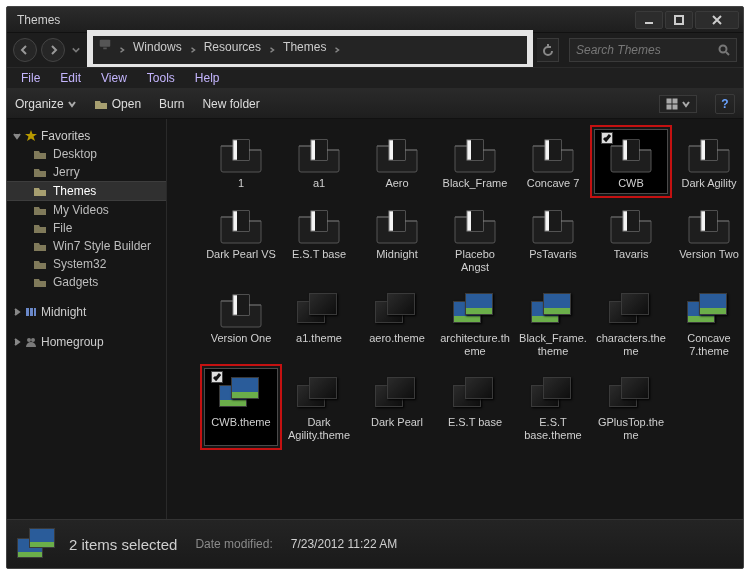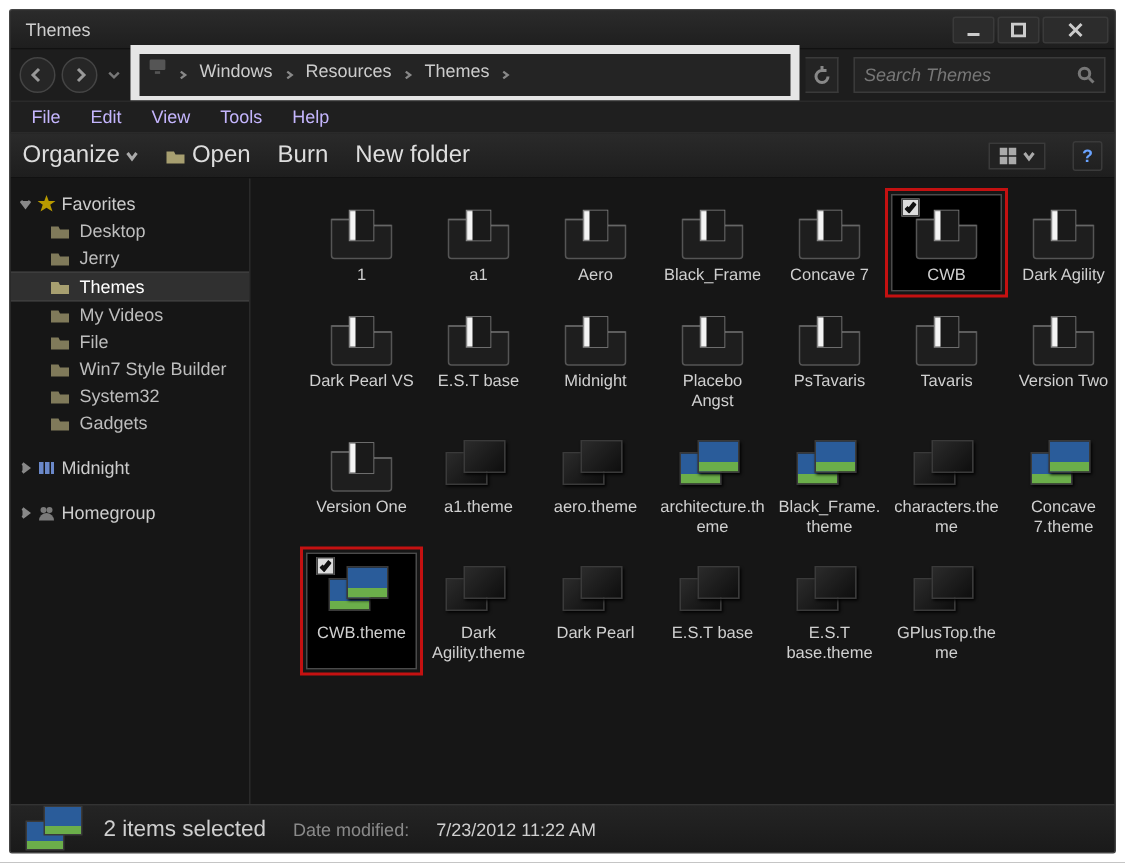--- a/index.html
+++ b/index.html
@@ -30,21 +30,21 @@
 .searchbox { width: 168px; height: 24px; background: #242424; border: 1px solid #3a3a3a; display: flex; align-items: center; padding: 0 6px; gap: 20px; margin-left: 6px; }
 .searchbox .ph { color: #777; font-size: 12px; font-style: italic; flex: 1; }
 .searchbox svg { width: 12px; height: 12px; stroke: #777; stroke-width: 2; fill: none; }
 
 
 .menubar { height: 22px; background: #1f1f1f; border-top: 1px solid #2a2a2a; border-bottom: 1px solid #2a2a2a; display: flex; align-items: center; padding: 0 4px; }
 .menubar span { color: #c4b5fd; font-size: 12px; padding: 3px 10px; cursor: pointer; }
 
 
 .cmdbar { height: 30px; background: linear-gradient(#2a2a2a,#1e1e1e); border-bottom: 1px solid #111; display: flex; align-items: center; padding: 0 8px; gap: 18px; }
-.cmdbar .grp { display: flex; align-items: center; gap: 4px; color: #ddd; font-size: 16px; cursor: pointer; }
+.cmdbar .grp { display: flex; align-items: center; gap: 4px; color: #ddd; font-size: 12px; cursor: pointer; }
 .cmdbar svg.ico { width: 14px; height: 14px; stroke: #aaa; fill: #aaa; }
 .cmdbar svg.drop { width: 8px; height: 8px; stroke: #aaa; stroke-width: 2; fill: none; }
 .cmdbar .spacer { flex: 1; }
 .viewbtn { display: flex; align-items: center; gap: 4px; background: #222; border: 1px solid #3a3a3a; padding: 2px 6px; cursor: pointer; }
 .viewbtn svg { width: 12px; height: 12px; fill: #aaa; stroke: #aaa; }
 .helpbtn { width: 20px; height: 20px; border: 1px solid #3a3a3a; border-radius: 2px; display: flex; align-items: center; justify-content: center; color: #6aa3ff; font-size: 12px; font-weight: bold; cursor: pointer; }
 
 
 .body { flex: 1; display: flex; min-height: 0; background: #161616; gap: 27px; }
 .sidebar { width: 160px; border-right: 1px solid #2a2a2a; padding: 8px 0 0 0; overflow: hidden; }
@@ -69,21 +69,21 @@
 
 
 .fold-svg { width: 48px; height: 40px; }
 .theme-thumb { width: 48px; height: 36px; position: relative; }
 .theme-thumb .pane { position: absolute; width: 28px; height: 22px; border: 1px solid #3a3a3a; background: linear-gradient(135deg,#2b2b2b,#0e0e0e); box-shadow: 1px 1px 2px #000; }
 .theme-thumb .pane.p1 { left: 2px; top: 10px; }
 .theme-thumb .pane.p2 { left: 14px; top: 2px; }
 .theme-thumb.blue .pane { background: linear-gradient(180deg,#2a5c9a 70%,#6bae4a 70%); }
 
 
-.status { height: 32px; background: linear-gradient(#242424,#1a1a1a); border-top: 1px solid #333; display: flex; align-items: center; padding: 0 10px; gap: 12px; color: #cfcfcf; font-size: 13px; overflow: hidden; }
+.status { height: 49px; background: linear-gradient(#242424,#1a1a1a); border-top: 1px solid #333; display: flex; align-items: center; padding: 0 10px; gap: 12px; color: #cfcfcf; font-size: 13px; overflow: hidden; }
 .status .sthumb { width: 40px; height: 32px; position: relative; }
 .status .sthumb .pane { position: absolute; width: 26px; height: 20px; border: 1px solid #3a3a3a; background: linear-gradient(180deg,#2a5c9a 70%,#6bae4a 70%); }
 .status .sthumb .pane.p1 { left: 0; top: 10px; }
 .status .sthumb .pane.p2 { left: 12px; top: 0; }
 .status .sub { color: #8a8a8a; font-size: 12px; margin-left: 6px; }
 
 
 .content::-webkit-scrollbar { width: 14px; }
 .content::-webkit-scrollbar-track { background: #1f1f1f; }
 .content::-webkit-scrollbar-thumb { background: #333; border: 1px solid #111; }

